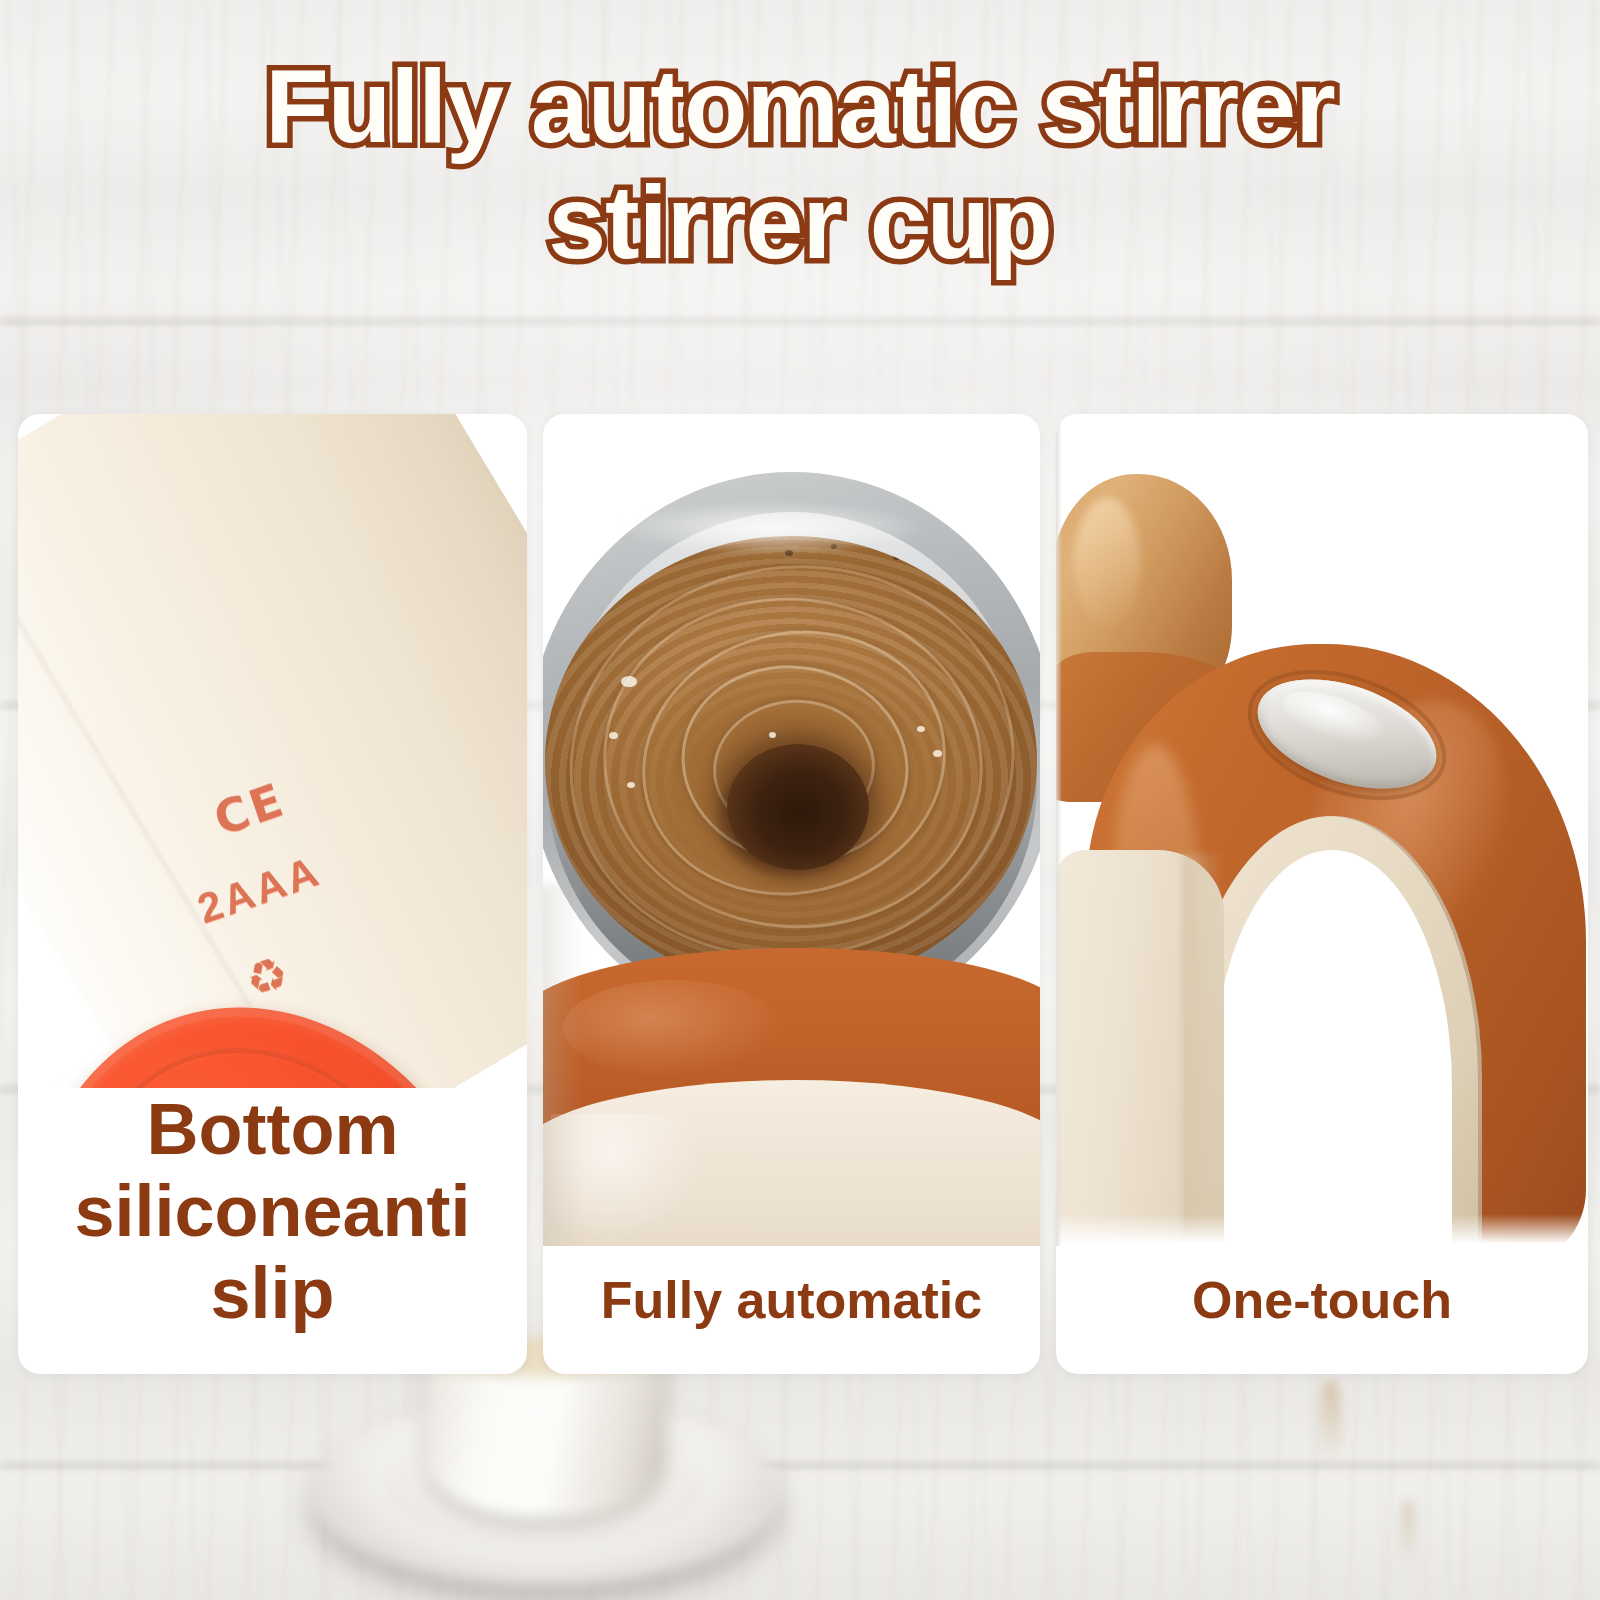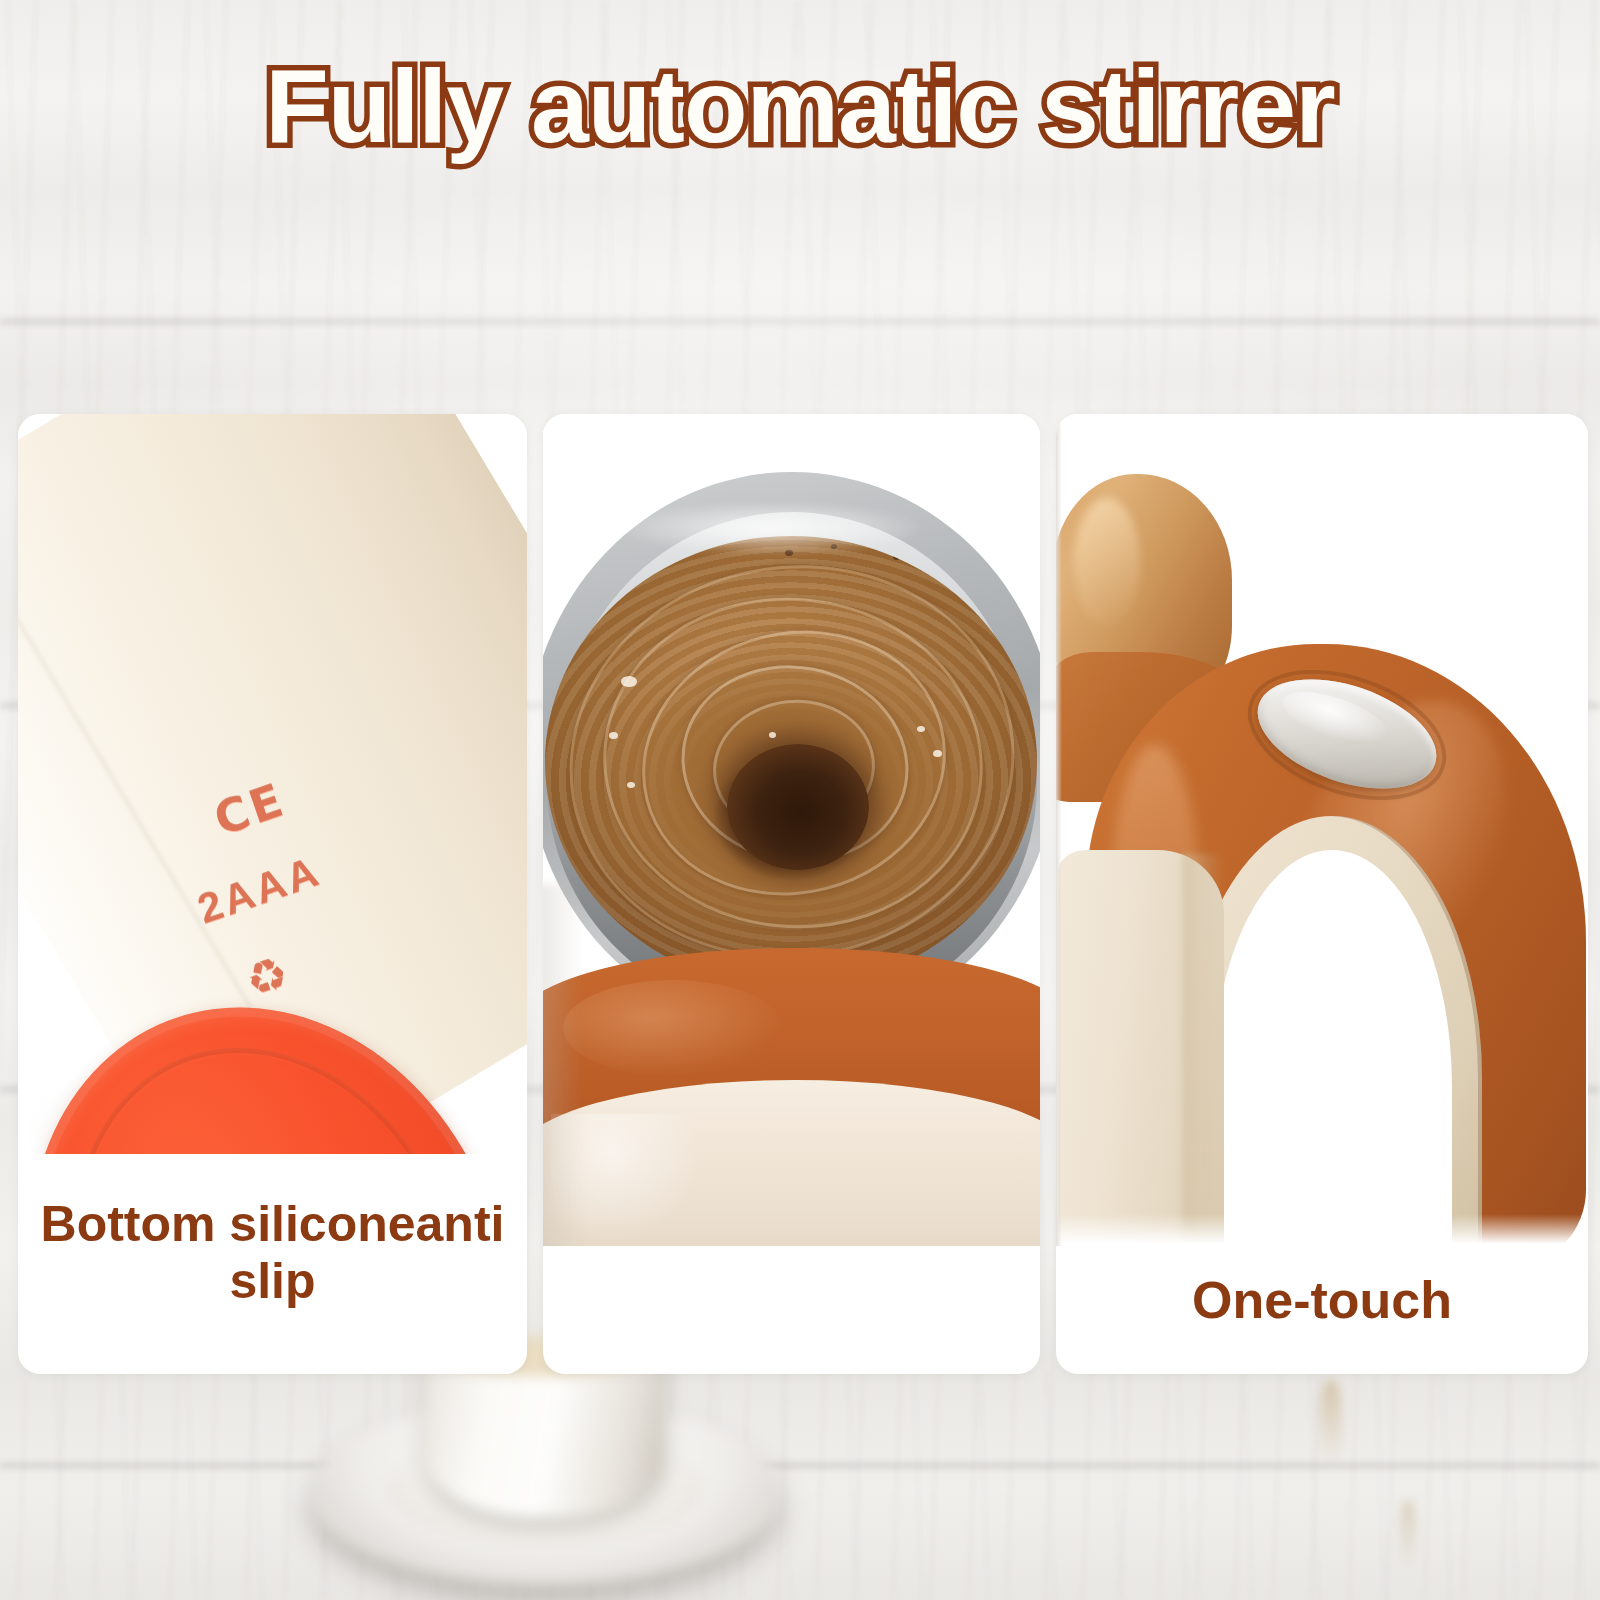--- a/index.html
+++ b/index.html
@@ -104,21 +104,21 @@
 
   .cap {
     flex:1;
     display:flex; align-items:center; justify-content:center;
     text-align:center;
     color:#8B3A12;
     font-weight:bold;
     line-height:1.14;
     padding:0 12px 18px;
   }
-  .cap-1 { font-size:50px; padding-bottom:22px; }
+  .cap-1 { font-size:72px; padding-bottom:40px; }
   .cap-2 { font-size:52px; }
   .cap-3 { font-size:52px; }
 
   
   #p1-body {
     position:absolute; left:-42px; top:-70px; width:620px; height:780px;
     transform:rotate(-31deg); transform-origin:50% 50%;
     border-radius:70px 70px 40px 40px;
     background:linear-gradient(96deg,
        #ffffff 0%, #fdfaf4 14%, #f8f1e4 34%, #f4ebdb 52%,
@@ -341,20 +341,21 @@
     <div id="bg-saucer-in"></div>
     <div id="bg-mug"></div>
     <div id="bg-foam"></div>
   </div>
   <div id="bg-streak1"></div>
   <div id="bg-streak2"></div>
 </div>
 
 <h1 id="title">
   <span>Fully automatic stirrer</span>
+  <span class="l2">stirrer cup</span>
 </h1>
 
 <div id="panels">
 
   <div class="panel panel-1">
     <div class="photo photo-1">
       <div id="p1-body"></div>
       <div id="p1-body-edge"></div>
       <div id="p1-shadow"></div>
       <div id="p1-disc">
@@ -394,20 +395,21 @@
           <div class="spk" style="left:172px; top:416px; width:8px;  height:6px;"></div>
         </div>
         <div id="p2-steel-hl"></div>
         <div id="p2-band"></div>
         <div id="p2-band-hl"></div>
         <div id="p2-cream"></div>
         <div id="p2-cream-hl"></div>
         <div id="p2-left-edge"></div>
       </div>
     </div>
+    <div class="cap cap-2">Fully automatic</div>
   </div>
 
   <div class="panel panel-3">
     <div class="photo photo-3">
       <div id="p3">
         <div id="p3-lid"></div>
         <div id="p3-lid-hl"></div>
         <div id="p3-neck"></div>
         <div id="p3-handle-outer"></div>
         <div id="p3-handle-hl"></div>

